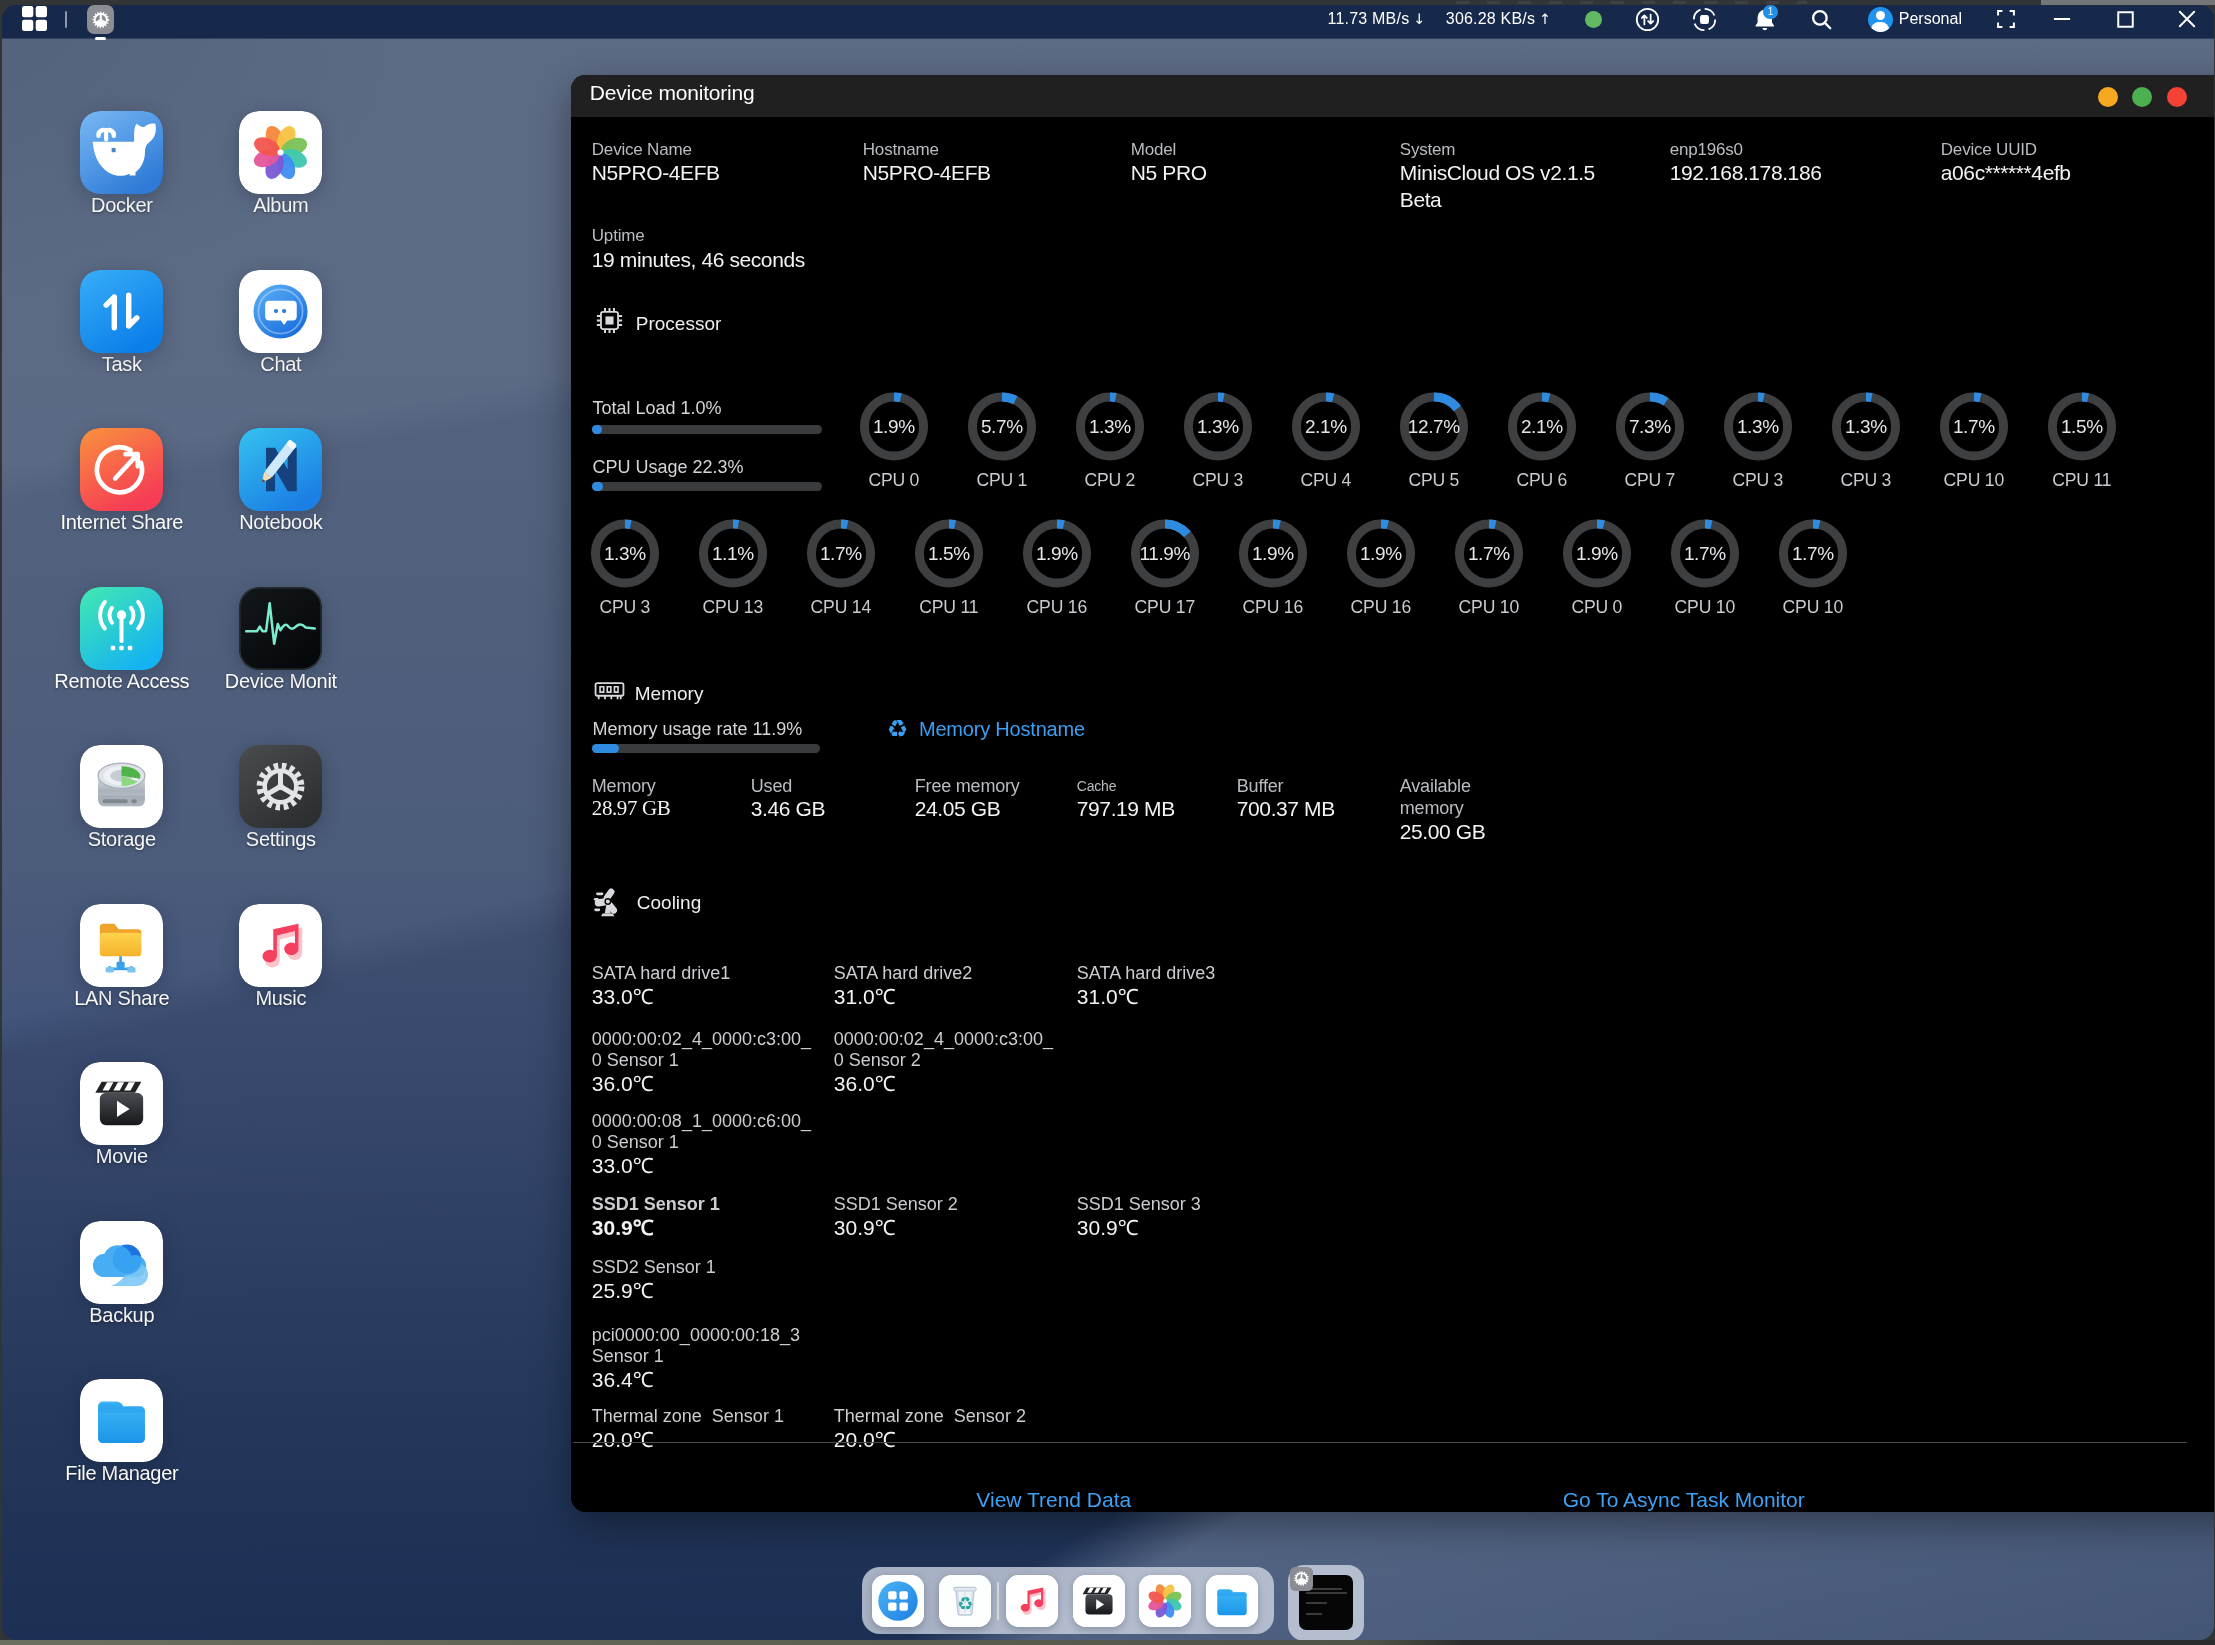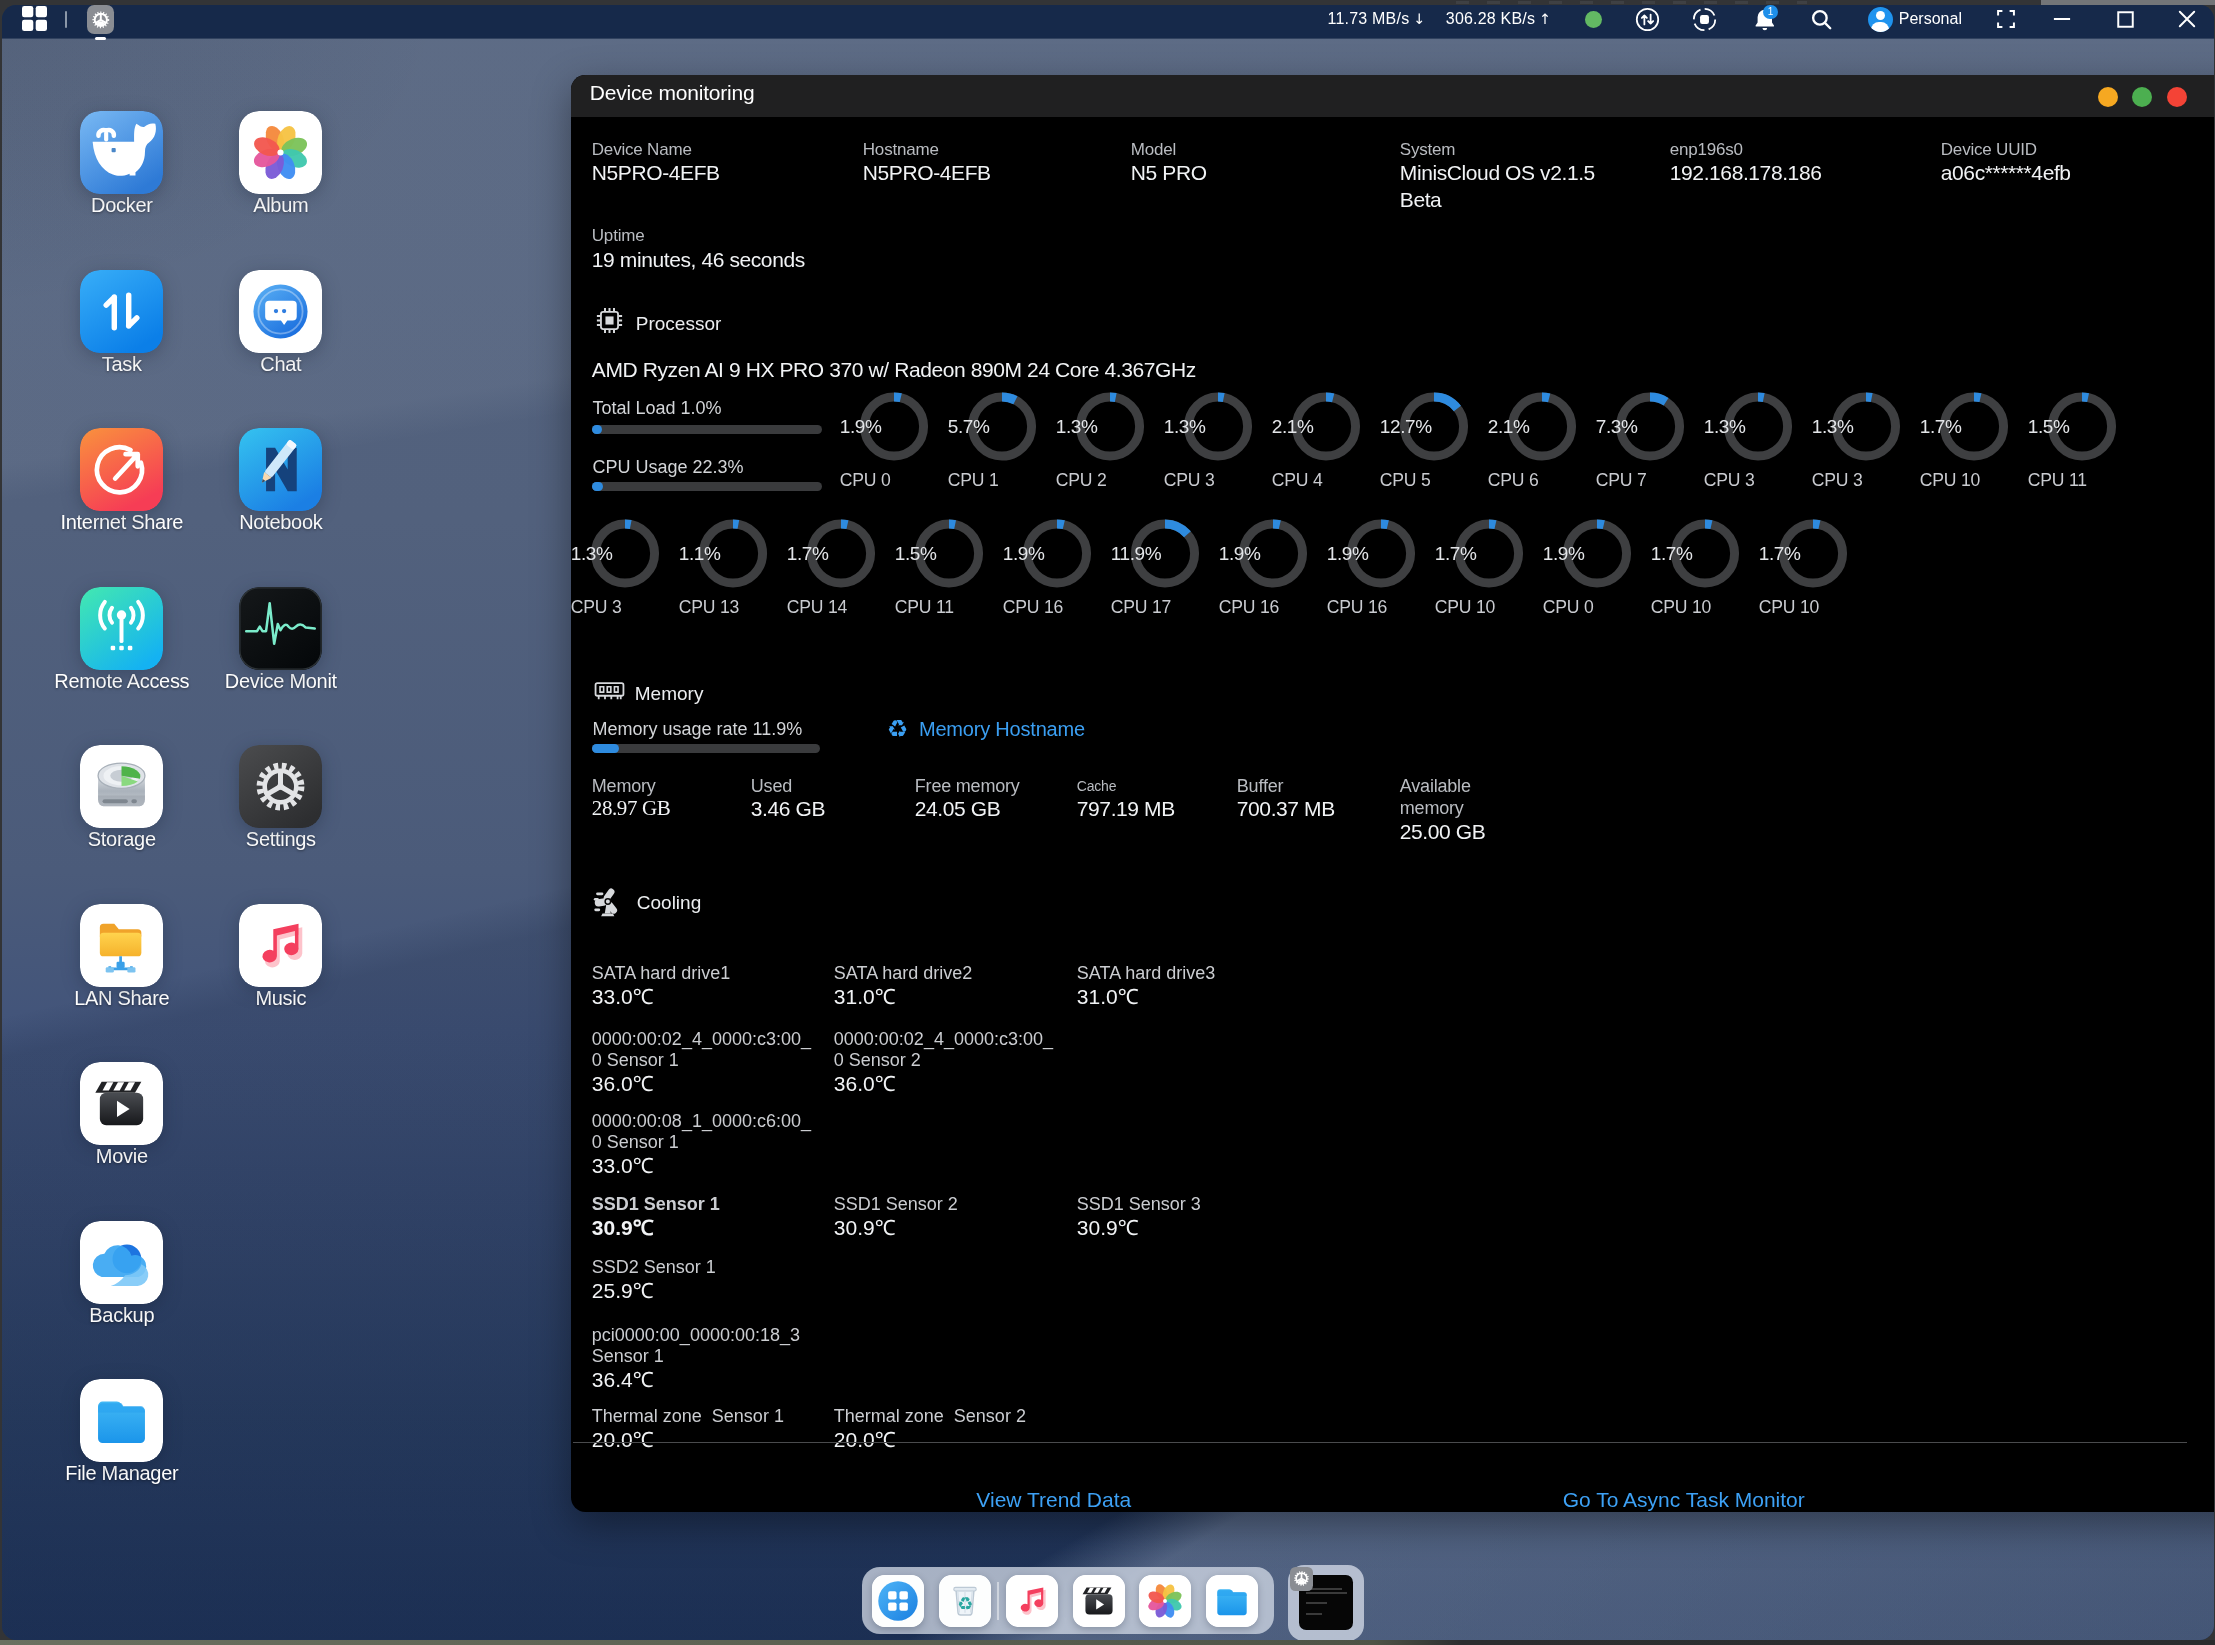--- a/index.html
+++ b/index.html
@@ -59,21 +59,21 @@
   .wlabel { position:absolute; font-size:17px; letter-spacing:-0.2px; color:#b9bcc1; line-height:21px; white-space:pre-line; }
   .wvalue { position:absolute; font-size:21px; letter-spacing:-0.4px; color:#f1f3f5; line-height:27px; white-space:pre-line; }
   .heading { position:absolute; font-size:19px; color:#eceef0; }
   .hicon { position:absolute; color:#d7d9dc; }
 
   .loadlbl { position:absolute; font-size:18px; color:#d3d5d8; }
   .pbar { position:absolute; height:9px; border-radius:4.5px; background:#3a3b3d; }
   .pbar .fill { position:absolute; left:0; top:0; bottom:0; border-radius:4.5px; background:#2e8bdf; }
 
   .gauge-row { position:absolute; }
-  .gauge { position:absolute; width:108px; text-align:left; }
+  .gauge { position:absolute; width:108px; text-align:center; }
   .gauge .pct { position:absolute; width:108px; top:0; font-size:19px; letter-spacing:-0.4px; color:#e3e5e8; }
   .gauge .glbl { position:absolute; width:108px; font-size:17.6px; letter-spacing:-0.2px; color:#c9cbd0; }
 
   .memrelease { position:absolute; display:flex; align-items:center; color:#3b9ff2; font-size:20px; letter-spacing:-0.2px; }
   .link { position:absolute; font-size:21px; color:#3da1f5; transform:translateX(-50%); white-space:nowrap; }
 
   .cool-cell { position:absolute; width:236px; }
   .cool-cell .wl { font-size:18px; color:#cbcdd1; line-height:21px; white-space:pre-wrap;margin-top:24px; }
   .cool-cell .wv { font-size:21px; color:#f1f3f5; line-height:21px; margin-top:1.8px; }
 
@@ -486,21 +486,20 @@
       <div class="wvalue" style="left:21px; top:171px;">19 minutes, 46 seconds</div>
 
       <svg class="hicon" style="left:25px; top:232px;" width="27" height="27" viewBox="0 0 30 30">
         <g stroke="#d7d9dc" stroke-width="2" fill="none">
           <rect x="5.5" y="5.5" width="19" height="19" rx="2.5"></rect>
           <rect x="10.5" y="10.5" width="9" height="9" fill="#d7d9dc" stroke="none"></rect>
           <path d="M10 1 v4 M15 1 v4 M20 1 v4 M10 25 v4 M15 25 v4 M20 25 v4 M1 10 h4 M1 15 h4 M1 20 h4 M25 10 h4 M25 15 h4 M25 20 h4" stroke-width="2.2"></path>
         </g>
       </svg>
       <div class="heading" style="left:65px; top:238px;">Processor</div>
-      <div class="wvalue" style="left:21px; top:281px;">AMD Ryzen AI 9 HX PRO 370 w/ Radeon 890M 24 Core 4.367GHz</div>
 
       <div class="loadlbl" style="left:21.6px; top:323px;">Total Load 1.0%</div>
       <div class="pbar" style="left:21px; top:350px; width:230px;">
           <div class="fill" style="width:10px;"></div>
         </div>
       <div class="loadlbl" style="left:21.6px; top:382px;">CPU Usage 22.3%</div>
       <div class="pbar" style="left:21px; top:407px; width:230px;">
           <div class="fill" style="width:11.7px;"></div>
         </div>
 

